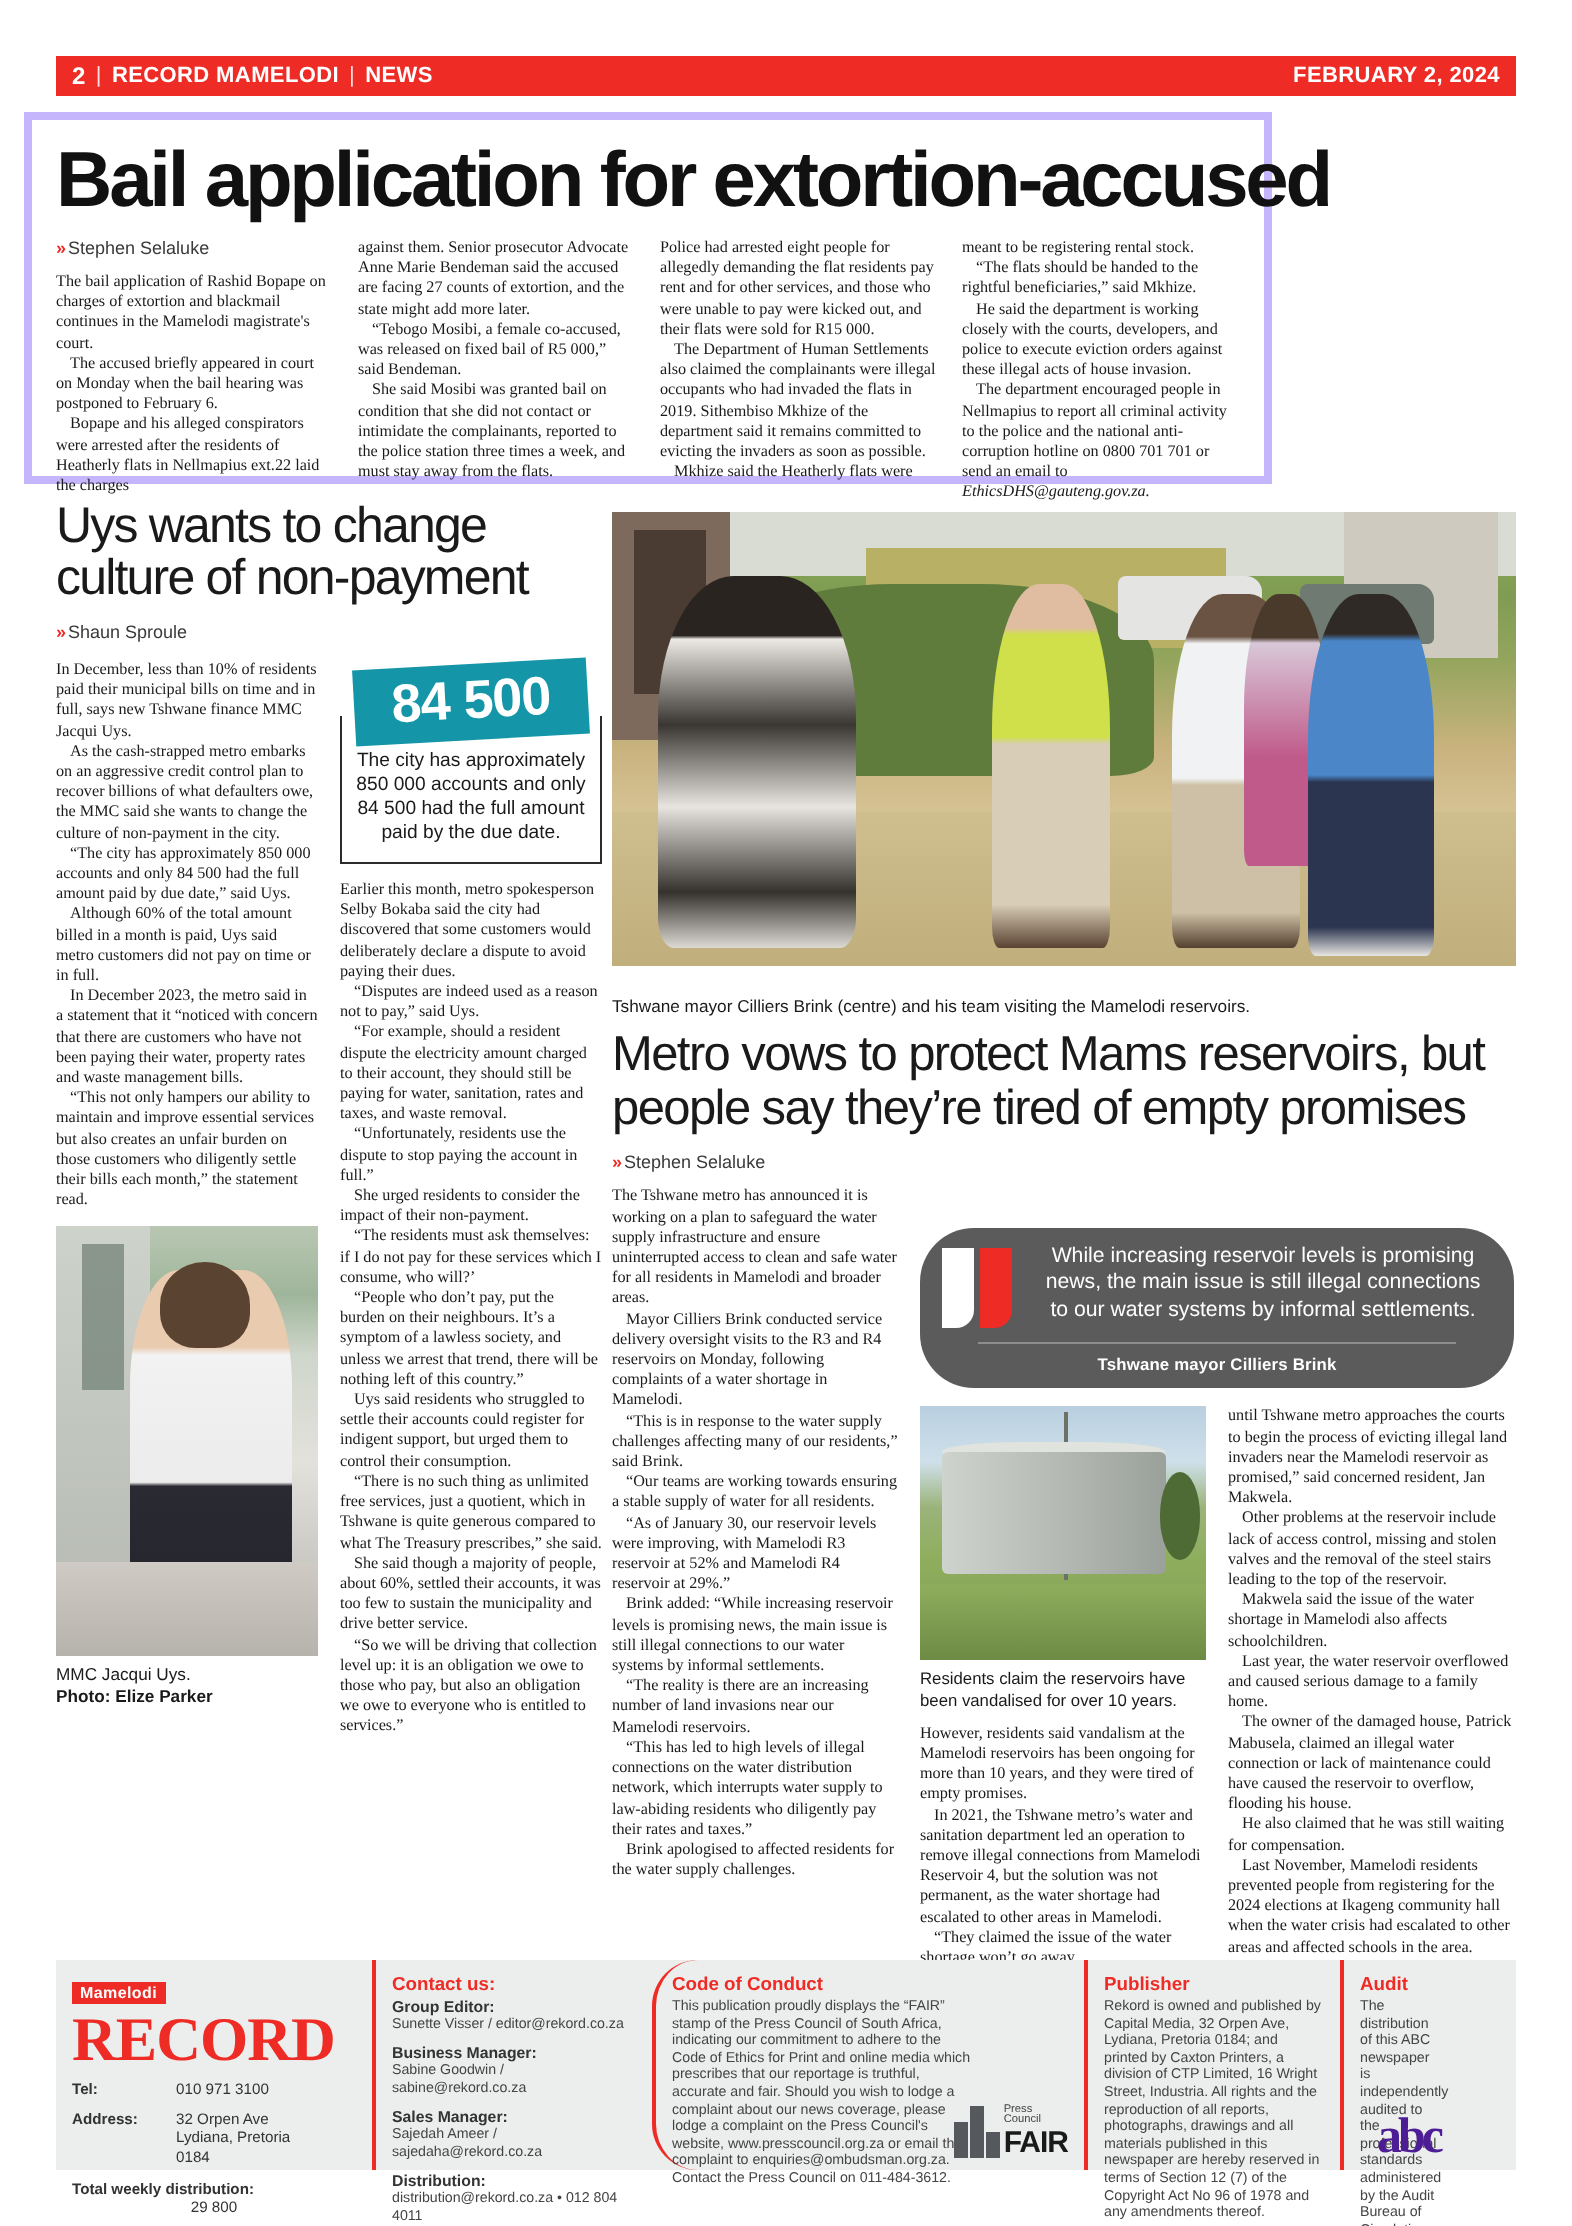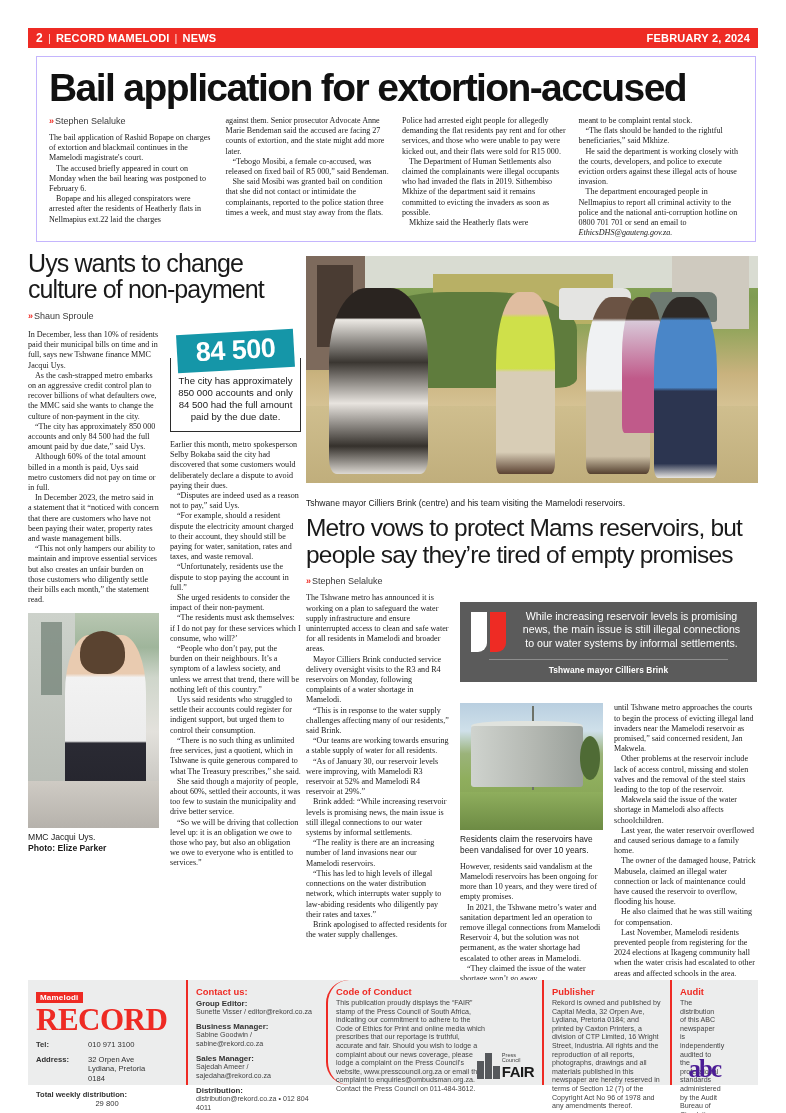--- a/index.html
+++ b/index.html
@@ -21,22 +21,22 @@
     font-family:"Liberation Sans", sans-serif;
   }
   .topbar-left { display:flex; align-items:center; gap:5px; font-weight:bold; font-size:11px; letter-spacing:.2px;}
   .topbar-left .sep { font-weight:normal; opacity:.85; }
   .topbar-left .pg { font-size:12px; }
   .topbar-left .pub { font-weight:bold; }
   .topbar-right { font-weight:bold; font-size:11px; letter-spacing:.2px;}
 
   
   .a1-box {
-    position:absolute; left:36px; top:56px; width:720px; height:186px;
-    border:1px solid #c4b5fd; background:#fff;
+    position:absolute; left:12px; top:56px; width:624px; height:186px;
+    border:4px solid #c4b5fd; background:#fff;
   }
   .a1-head {
     font-family:"Liberation Sans", sans-serif;
     font-weight:bold; font-size:39px; line-height:44px;
     letter-spacing:-1.6px; color:#111;
     padding:9px 12px 0 12px;
     white-space:nowrap;
     transform: scaleX(1.0);
   }
   .a1-cols {
@@ -245,21 +245,21 @@
       </div>
       <div class="a1-col">
         <div class="bodytext">
           <p>Police had arrested eight people for allegedly demanding the flat residents pay rent and for other services, and those who were unable to pay were kicked out, and their flats were sold for R15 000.</p>
           <p>The Department of Human Settlements also claimed the complainants were illegal occupants who had invaded the flats in 2019. Sithembiso Mkhize of the department said it remains committed to evicting the invaders as soon as possible.</p>
           <p>Mkhize said the Heatherly flats were</p>
         </div>
       </div>
       <div class="a1-col">
         <div class="bodytext">
-          <p>meant to be complaint rental stock.</p>
+          <p>meant to be registering rental stock.</p>
           <p>“The flats should be handed to the rightful beneficiaries,” said Mkhize.</p>
           <p>He said the department is working closely with the courts, developers, and police to execute eviction orders against these illegal acts of house invasion.</p>
           <p><span>The department encouraged people in Nellmapius to report all criminal activity to the police and the national anti-corruption hotline on 0800 701 701 or send an email to </span><em>EthicsDHS@gauteng.gov.za.</em></p>
         </div>
       </div>
     </div>
   </div>
 
   <div class="a2">
     <div class="a2-head">Uys wants to change culture of non-payment</div>
@@ -342,21 +342,21 @@
           <p>“Our teams are working towards ensuring a stable supply of water for all residents.</p>
           <p>“As of January 30, our reservoir levels were improving, with Mamelodi R3 reservoir at 52% and Mamelodi R4 reservoir at 29%.”</p>
           <p>Brink added: “While increasing reservoir levels is promising news, the main issue is still illegal connections to our water systems by informal settlements.</p>
           <p>“The reality is there are an increasing number of land invasions near our Mamelodi reservoirs.</p>
           <p>“This has led to high levels of illegal connections on the water distribution network, which interrupts water supply to law-abiding residents who diligently pay their rates and taxes.”</p>
           <p>Brink apologised to affected residents for the water supply challenges.</p>
         </div>
       </div>
 
       <div class="a3-col">
-        <div class="pullquote" style="position:absolute; left:154px; top:104px;">
+        <div class="pullquote" style="position:absolute; left:154px; top:116px;border-radius:27px;">
           <div class="pq-inner">
             <div class="pq-mark">
               <span class="w"></span>
               <span class="r"></span>
             </div>
             <div class="pq-text">While increasing reservoir levels is promising news, the main issue is still illegal connections to our water systems by informal settlements.</div>
           </div>
           <div class="pq-rule"></div>
           <div class="pq-attr">Tshwane mayor Cilliers Brink</div>
         </div>

